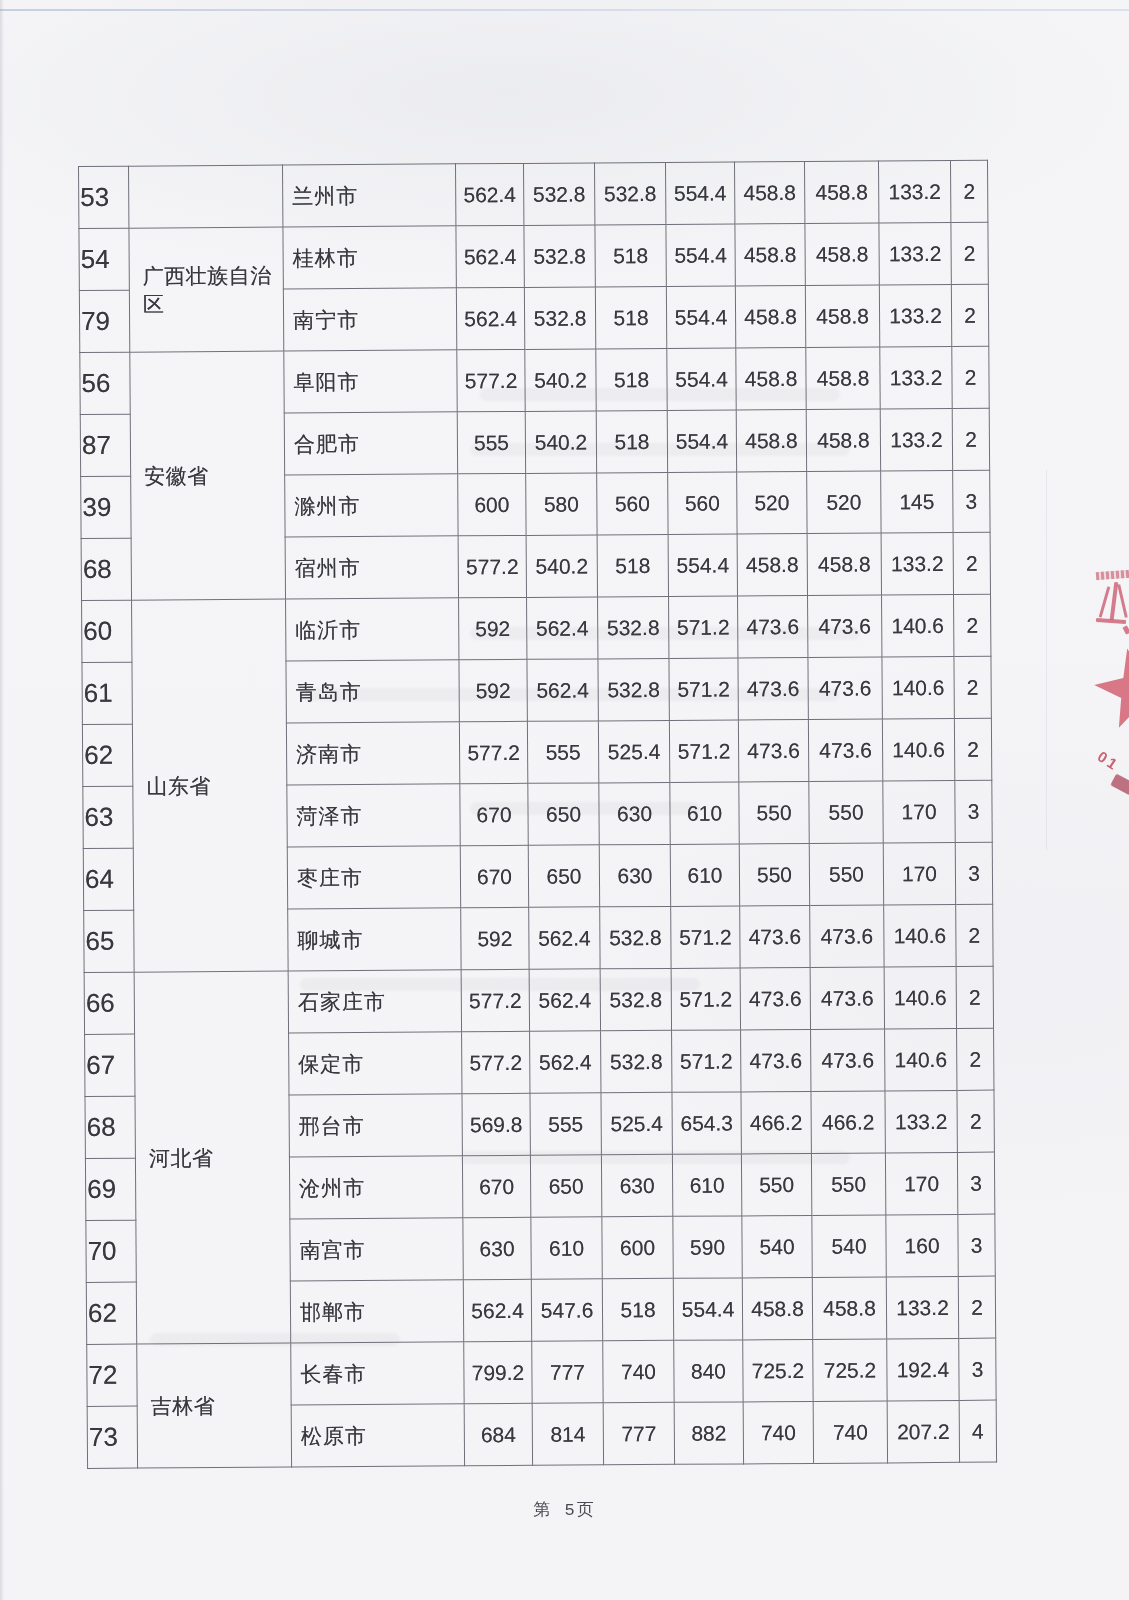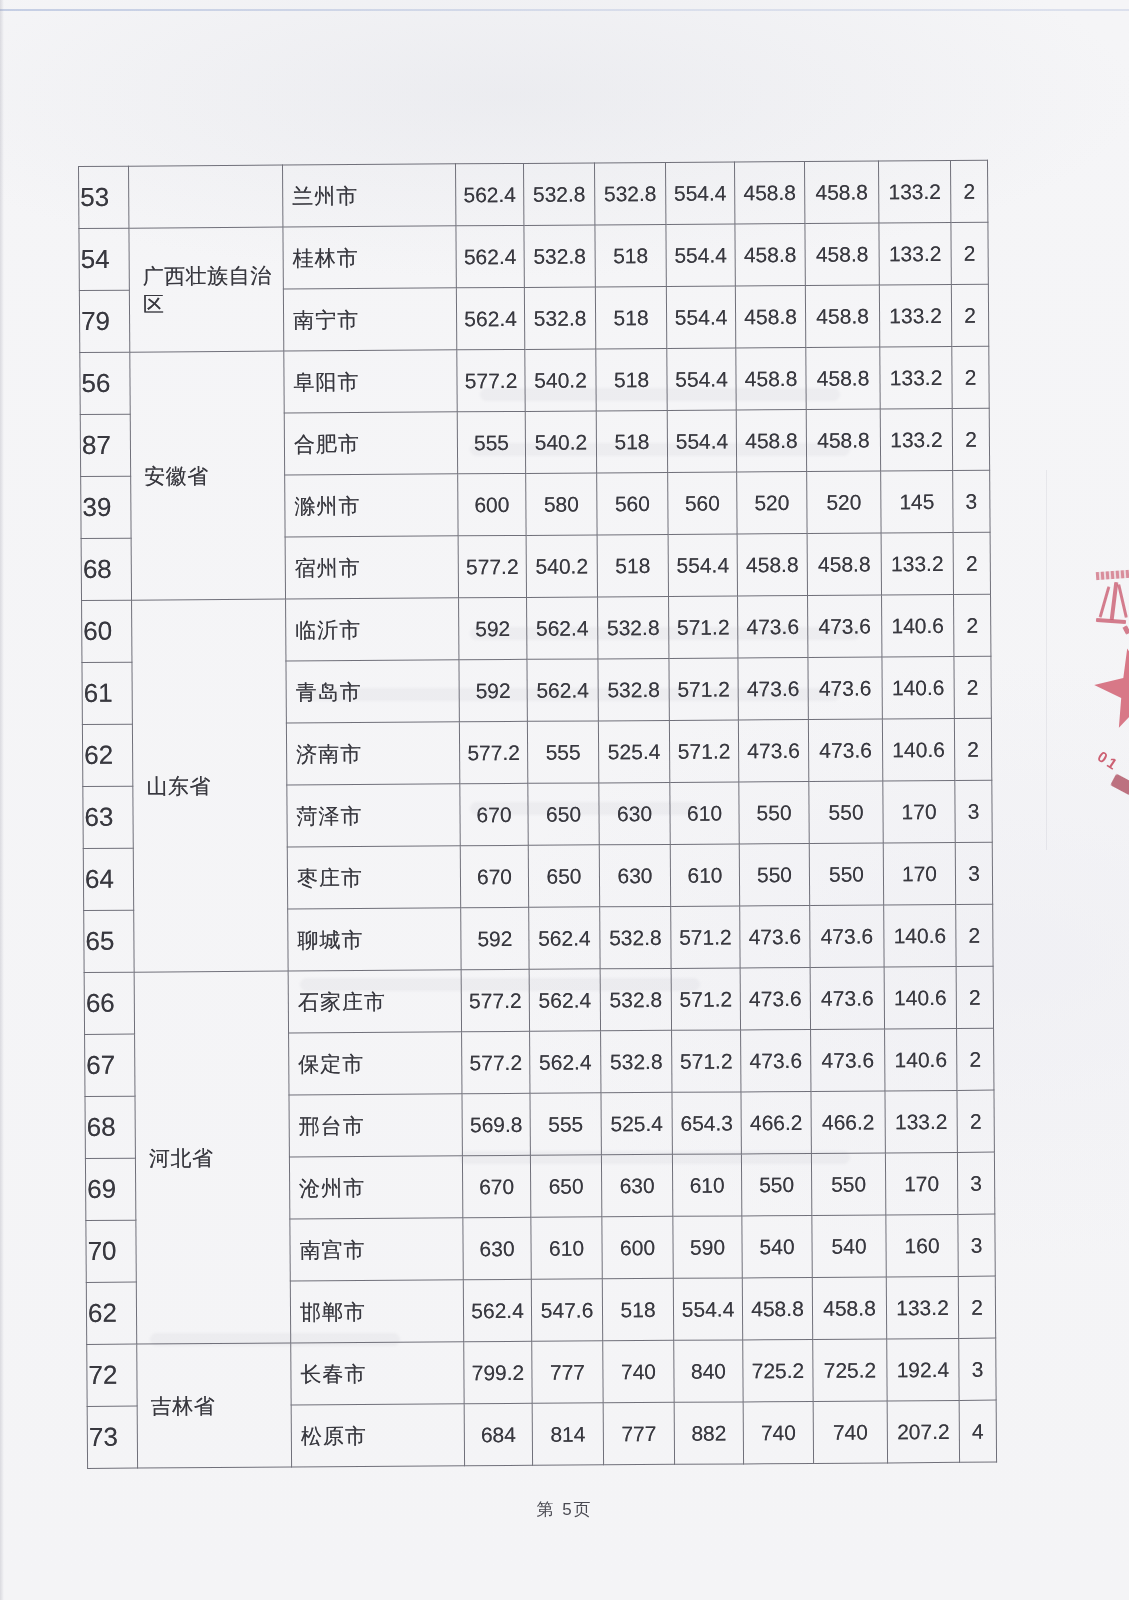--- a/index.html
+++ b/index.html
@@ -51,21 +51,21 @@
     text-shadow: 0 0 0.5px rgba(56,56,63,0.7);
   }
   .c-no   { text-align: left; font-size: 26px; margin-left: 24px; }
   .c-prov { text-align: left; padding-left: 13px; font-size: 21px; letter-spacing: 0.5px; }
   .c-city { text-align: left; padding-left: 9px;  font-size: 21px; letter-spacing: 1px; }
   .c-val  { text-align: center; font-size: 21px; padding: 0 1px; }
   
   .footer {
     position: absolute; left: 0; top: 1498px; width: 1129px;
     text-align: center;
-    font-family: Liberation Sans, sans-serif;
+    font-family: Liberation Mono, monospace;
     font-size: 17px; color: #4a4a52; letter-spacing: 2px;
   }
   
   .stamp { position: absolute; color: #c9566b; }
   .seal-band {
     position: absolute; left: 1096px; top: 571px; width: 33px; height: 8px;
     background: repeating-linear-gradient(90deg, rgba(201,86,107,0.65) 0 3px, rgba(201,86,107,0.15) 3px 5px);
     filter: blur(0.3px); transform: rotate(-4deg);
   }
   .seal-stroke { position: absolute; background: rgba(198,78,100,0.72); filter: blur(0.35px); border-radius: 1px; }

